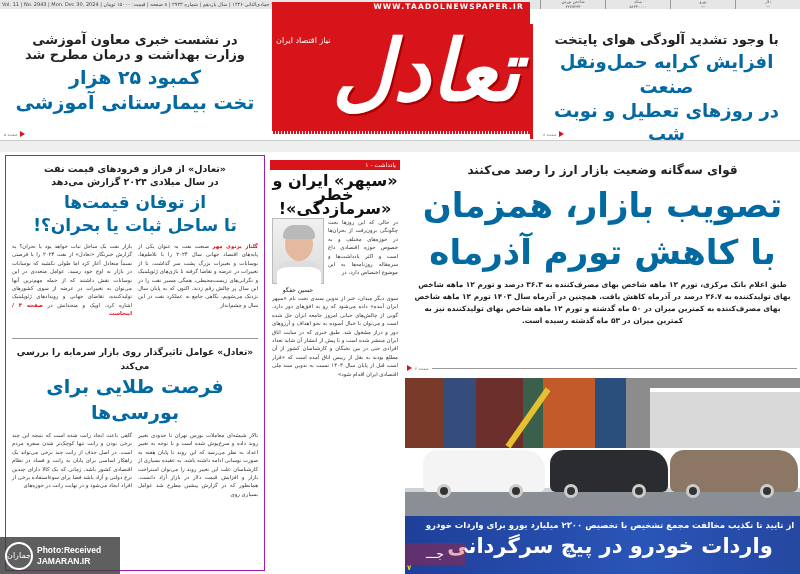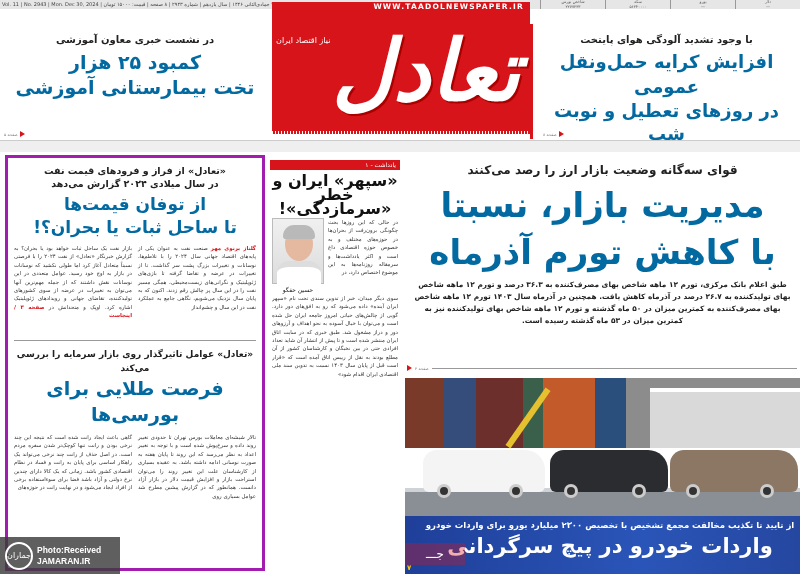--- a/index.html
+++ b/index.html
@@ -11,30 +11,30 @@
   .topbar .infoboxes { position: absolute; left: 540px; top: 0; width: 260px; height: 9px; display: flex; direction: rtl; }
   .infobox { flex: 1; border-left: 1px solid #999; font-size: 4px; line-height: 4.5px; text-align: center; color: #555; }
 
   .masthead { position: absolute; left: 272px; top: 2px; width: 258px; height: 132px; background: #d7141a; overflow: hidden; }
   .masthead .url { position: absolute; right: 0; top: 0; width: 258px; height: 10px; font-size: 7.5px; font-weight: bold; color: #fff; letter-spacing: 1.2px; text-align: right; padding-right: 6px; line-height: 10px; }
   .masthead .logo { position: absolute; right: 10px; top: 14px; font-family: "DejaVu Serif", serif; font-size: 84px; font-weight: bold; color: #fff; direction: rtl; line-height: 110px; font-style: italic; text-shadow: 2px 2px 0 #a00; text-align: right; }
   .masthead .tagline { position: absolute; left: 4px; top: 34px; font-size: 8px; color: #fff; direction: rtl; }
   .masthead .ruler { position: absolute; left: 0; bottom: 0; width: 100%; height: 3px; background: repeating-linear-gradient(90deg,#fff 0 1px,#d7141a 1px 3px); }
 
   .box { position: absolute; direction: rtl; text-align: center; }
-  .kicker { font-size: 10px; font-weight: bold; line-height: 15px; color: #222; }
+  .kicker { font-size: 13px; font-weight: bold; line-height: 15px; color: #222; }
   .headline { font-weight: bold; color: #0369a1; }
   .arrow-ref { position: absolute; display: flex; align-items: center; gap: 2px; font-size: 4px; color: #777; }
   .arrow-ref .tri { width: 0; height: 0; border-top: 3px solid transparent; border-bottom: 3px solid transparent; border-left: 5px solid #d7141a; }
 
   .top-left { left: 0; top: 24px; width: 270px; height: 115px; }
   .top-right { left: 530px; top: 24px; width: 270px; height: 115px; border-left: 3px solid #d7141a; }
   .hsep { position: absolute; left: 0; top: 140px; width: 800px; height: 12px; background: #efefef; border-top: 1px solid #ccc; }
 
-  .col-left { position: absolute; left: 5px; top: 155px; width: 260px; height: 416px; border: 3px solid #a21caf; }
+  .col-left { position: absolute; left: 5px; top: 155px; width: 260px; height: 416px; border: 1px solid #a21caf; }
   .col-mid { position: absolute; left: 270px; top: 160px; width: 130px; height: 410px; }
   .col-right { position: absolute; left: 405px; top: 155px; width: 395px; height: 419px; }
 
   .body-text { font-size: 5.4px; line-height: 8.4px; color: #333; text-align: justify; direction: rtl; }
   .twocol { display: flex; direction: rtl; gap: 6px; padding: 0 6px; }
   .twocol > div { flex: 1; }
   .author-tag { color: #d7141a; font-weight: bold; }
   .ref-red { color: #d7141a; font-weight: bold; }
 
   .note-banner { background: #d7141a; color: #fff; font-size: 6px; text-align: right; padding: 1px 4px; height: 10px; line-height: 8px; direction: rtl; }
@@ -97,31 +97,32 @@
 
 <div class="masthead">
   <div class="url">WWW.TAADOLNEWSPAPER.IR</div>
   <div class="tagline">نیاز اقتصاد ایران</div>
   <div class="logo">تعادل</div>
   <div class="ruler"></div>
 </div>
 
 <div class="box top-left">
   <div class="kicker" style="margin-top:8px">در نشست خبری معاون آموزشی</div>
+  <div class="kicker">وزارت بهداشت و درمان مطرح شد</div>
   <div class="headline" style="font-size:19px;line-height:26px;margin-top:2px">کمبود ۲۵ هزار</div>
   <div class="headline" style="font-size:19px;line-height:24px">تخت بیمارستانی آموزشی</div>
   <div class="arrow-ref" style="left:4px;bottom:2px">
     <span class="tri"></span>
     <span>صفحه ۵</span>
   </div>
 </div>
 
 <div class="box top-right">
   <div class="kicker" style="margin-top:8px">با وجود تشدید آلودگی هوای پایتخت</div>
-  <div class="headline" style="font-size:18px;line-height:25px;margin-top:2px">افزایش کرایه حمل‌ونقل عمومی</div>
+  <div class="headline" style="font-size:18px;line-height:25px;margin-top:2px">افزایش کرایه حمل‌ونقل صنعت</div>
   <div class="headline" style="font-size:18px;line-height:23px">در روزهای تعطیل و نوبت شب</div>
   <div class="arrow-ref" style="left:10px;bottom:2px">
     <span class="tri"></span>
     <span>صفحه ۸</span>
   </div>
 </div>
 
 <div class="hsep"></div>
 
 <div class="col-left">
@@ -156,21 +157,21 @@
       <div class="hair"></div>
   </div>
   <div class="author-name">حسین حقگو</div>
   <div class="body-text" style="position:absolute;left:58px;top:58px;width:70px;height:66px;overflow:hidden">در حالی که این روزها بحث چگونگی برون‌رفت از بحران‌ها در حوزه‌های مختلف و به خصوص حوزه اقتصادی داغ است و اکثر یادداشت‌ها و سرمقاله روزنامه‌ها به این موضوع اختصاص دارد، در</div>
   <div class="body-text" style="position:absolute;left:2px;top:134px;width:126px;height:276px;overflow:hidden">سوی دیگر میدان، خبر از تدوین سندی تحت نام «سپهر ایران آینده» داده می‌شود که رو به افق‌های دور دارد. گویی از چالش‌های حیاتی امروز جامعه ایران حل شده است و می‌توان با خیال آسوده به نحو اهداف و آرزوهای دور و دراز مشغول شد. طبق خبری که در سایت اتاق ایران منتشر شده است و تا پیش از انتشار آن شاید تعداد افرادی حتی در بین نخبگان و کارشناسان کشور از آن مطلع بودند به نقل از رییس اتاق آمده است که «قرار است قبل از پایان سال ۱۴۰۳ نسبت به تدوین سند ملی اقتصادی ایران اقدام شود»</div>
 </div>
 
 <div class="col-right">
   <div class="box" style="position:relative">
     <div class="kicker" style="font-size:12px;line-height:18px;margin-top:6px">قوای سه‌گانه وضعیت بازار ارز را رصد می‌کنند</div>
-    <div class="headline" style="font-size:34px;line-height:48px;margin-top:2px">مدیریت بازار، نسبتا</div>
+    <div class="headline" style="font-size:34px;line-height:48px;margin-top:2px">تصویب بازار، همزمان</div>
     <div class="headline" style="font-size:34px;line-height:46px">با کاهش تورم آذرماه</div>
     <div class="body-text" style="font-size:7.4px;line-height:12px;text-align:center;padding:4px 8px 0;font-weight:bold;color:#222">طبق اعلام بانک مرکزی، تورم ۱۲ ماهه شاخص بهای مصرف‌کننده به ۳۶.۳ درصد و تورم ۱۲ ماهه شاخص بهای تولیدکننده به ۲۶.۷ درصد در آذرماه کاهش یافت. همچنین در آذرماه سال ۱۴۰۳ تورم ۱۲ ماهه شاخص بهای مصرف‌کننده به کمترین میزان در ۵۰ ماه گذشته و تورم ۱۲ ماهه شاخص بهای تولیدکننده نیز به کمترین میزان در ۵۳ ماه گذشته رسیده است.</div>
   </div>
   <div class="ref-line" style="left:2px;top:210px;width:390px">
     <span class="tri" style="width:0;height:0;border-top:3px solid transparent;border-bottom:3px solid transparent;border-left:5px solid #d7141a"></span>
     <span>صفحه ۲</span>
     <span class="bar" style="flex:1"></span>
   </div>
 
   <div class="photo">

